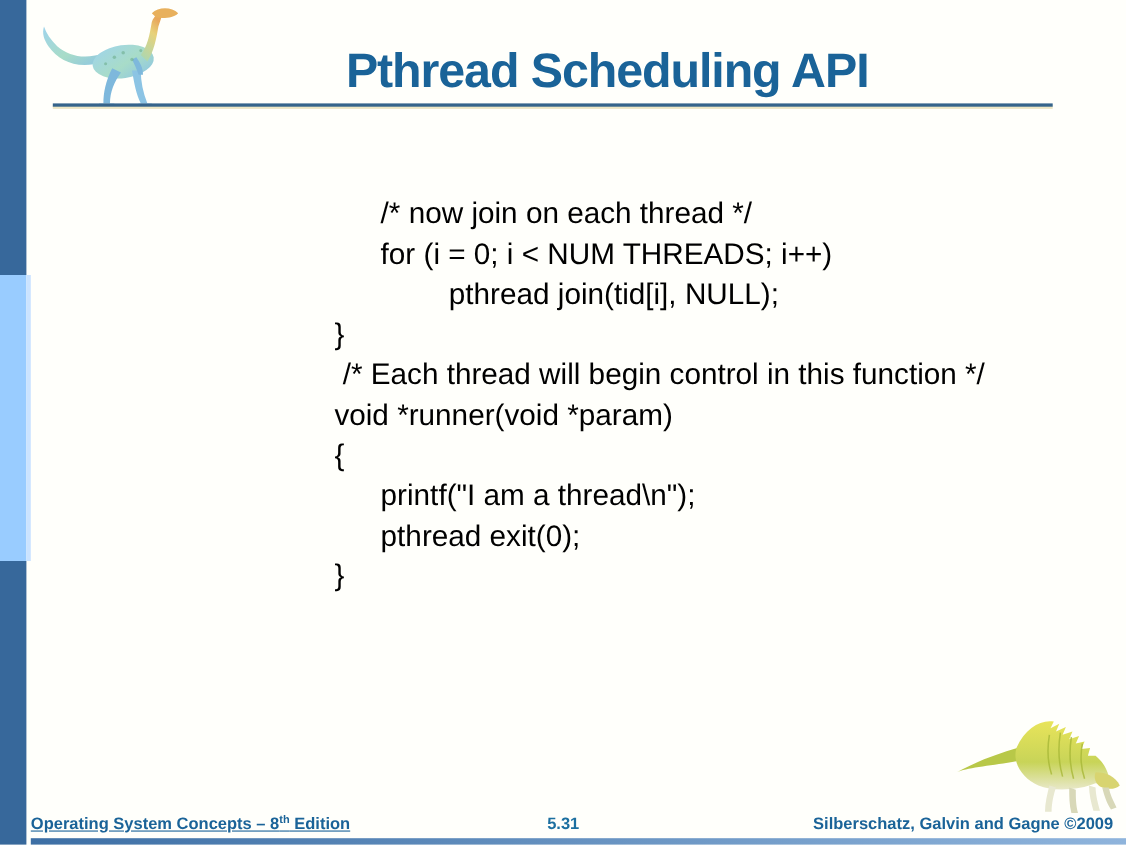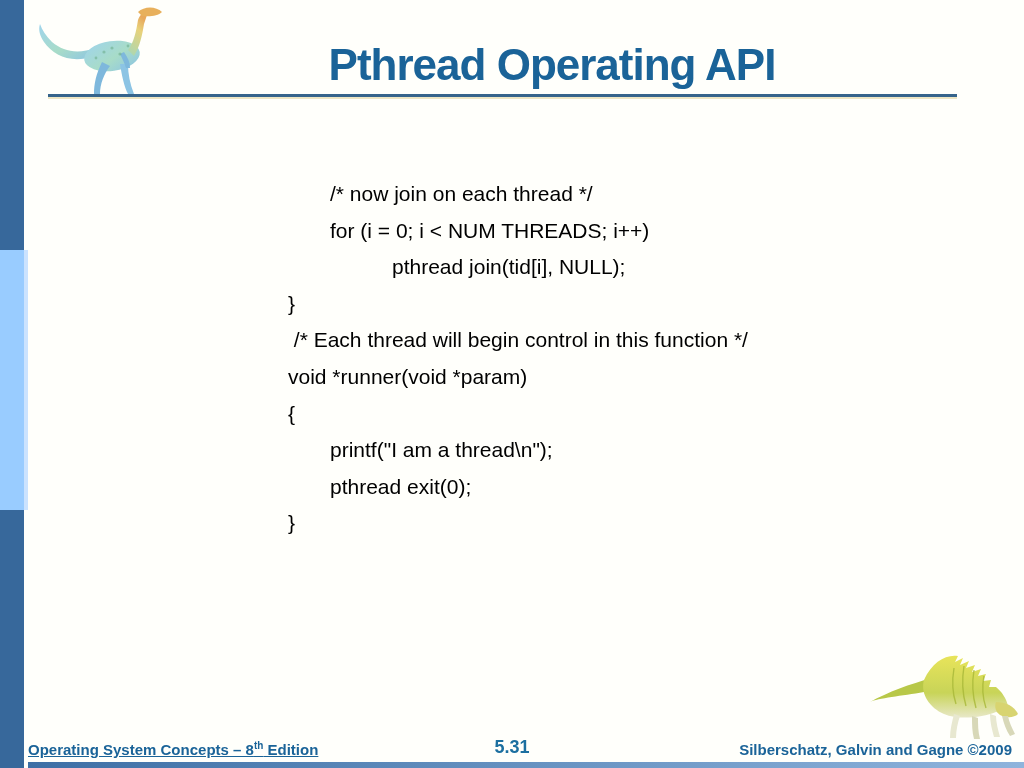--- a/index.html
+++ b/index.html
@@ -42,37 +42,37 @@
     letter-spacing:-1px;
     white-space:nowrap;
   }
   .title-rule {
     position:absolute; left:48px; top:94px; width:909px; height:3px;
     background: var(--rule-dark);
     box-shadow: 0 2px 0 var(--rule-glow);
   }
 
   .code-block {
-    position:absolute; left:288px; top:176px; width:680px;
-    font-size:21px; line-height:36.6px;
+    position:absolute; left:304px; top:176px; width:680px;
+    font-size:27px; line-height:36.6px;
     color: var(--code-text);
     white-space:pre;
   }
 
   .footer-left {
     position:absolute; left:28px; bottom:10px;
     font-size:15px; font-weight:bold; color:var(--accent-blue);
     white-space:nowrap;
     text-decoration:underline;
   }
   .footer-left sup { font-size:10px; }
   .footer-page {
     position:absolute; left:0; right:0; bottom:10px;
     text-align:center;
-    font-size:18px; font-weight:bold; color:var(--page-number-blue);
+    font-size:15px; font-weight:bold; color:var(--page-number-blue);
   }
   .footer-right {
     position:absolute; right:12px; bottom:10px;
     font-size:15px; font-weight:bold; color:var(--accent-blue);
     white-space:nowrap;
     margin-top:27px;
   }
   .bottom-bar {
     position:absolute; left:28px; right:0; bottom:0; height:6px;
     background: linear-gradient(to right, var(--bottom-bar-left), var(--bottom-bar-right));
@@ -120,21 +120,21 @@
 
   <g fill="#6FAF8F" opacity="0.6">
     <circle cx="72" cy="48" r="1.6"></circle>
       <circle cx="80" cy="44" r="1.6"></circle>
       <circle cx="88" cy="50" r="1.6"></circle>
     <circle cx="64" cy="54" r="1.4"></circle>
       <circle cx="96" cy="42" r="1.4"></circle>
   </g>
 </svg>
 
-<h1 class="slide-title">Pthread Operating API</h1>
+<h1 class="slide-title">Pthread Scheduling API</h1>
 <div class="title-rule"></div>
 
 <div class="code-block"><div class="code-line" style="padding-left: 42px;">/* now join on each thread */</div><div class="code-line" style="padding-left: 42px;">for (i = 0; i &lt; NUM THREADS; i++)</div><div class="code-line" style="padding-left: 104px;">pthread join(tid[i], NULL);</div><div class="code-line" style="padding-left: 0px;">}</div><div class="code-line" style="padding-left: 0px;"> /* Each thread will begin control in this function */</div><div class="code-line" style="padding-left: 0px;">void *runner(void *param)</div><div class="code-line" style="padding-left: 0px;">{</div><div class="code-line" style="padding-left: 42px;">printf("I am a thread\n");</div><div class="code-line" style="padding-left: 42px;">pthread exit(0);</div><div class="code-line" style="padding-left: 0px;">}</div></div>
 
 <svg class="dino-bottom-right" viewBox="0 0 162 104">
   <defs>
     <linearGradient id="dino2" x1="0" y1="0" x2="0" y2="1">
       <stop offset="0" stop-color="#E8E45A"></stop>
       <stop offset="0.6" stop-color="#C8D458"></stop>
       <stop offset="1" stop-color="#E8E8C8"></stop>

